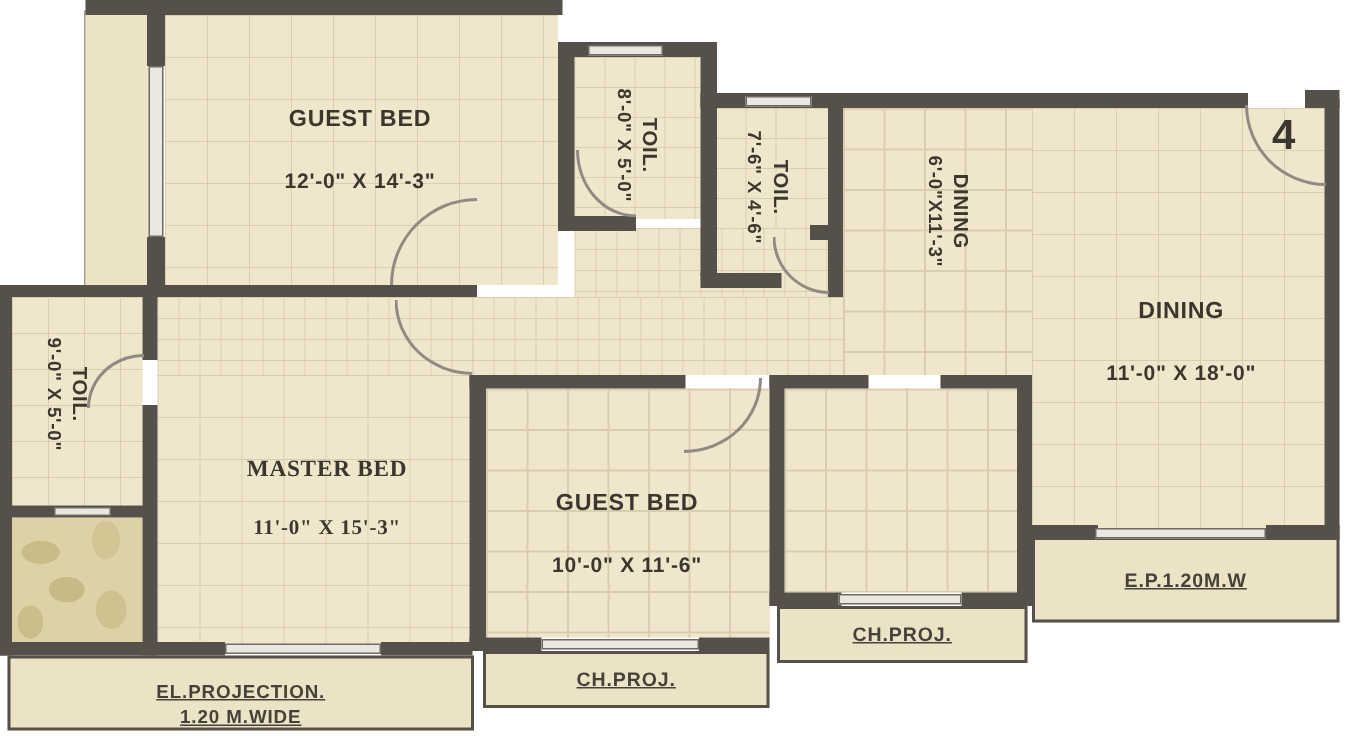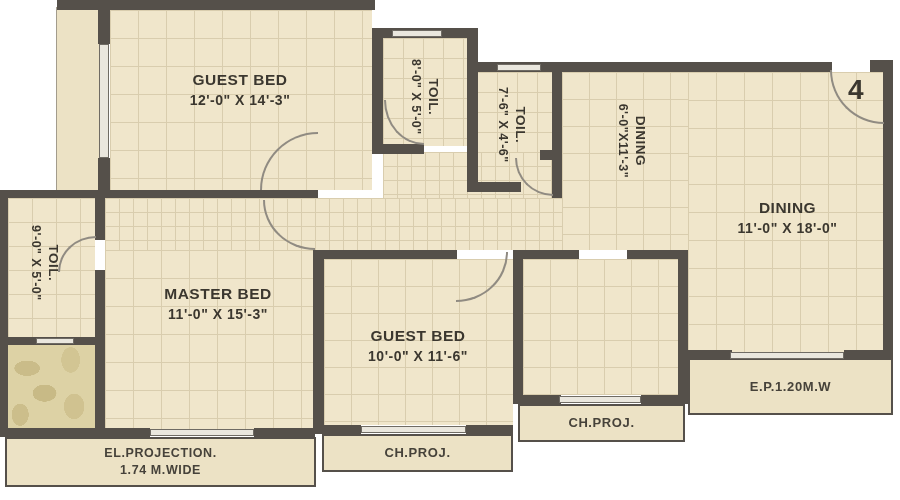--- a/index.html
+++ b/index.html
@@ -18,31 +18,31 @@
   
   .w{position:absolute;background:#55504a;}
   
   .win{position:absolute;background:#eae7de;border:1px solid #6f6b64;box-sizing:border-box;}
   
   .arc{position:absolute;border:2px solid #908b82;background:transparent;box-sizing:border-box;}
   .arc-tl{border-right:none;border-bottom:none;border-top-left-radius:100%;}
   .arc-bl{border-right:none;border-top:none;border-bottom-left-radius:100%;}
   .arc-br{border-left:none;border-top:none;border-bottom-right-radius:100%;}
   
-  .lbl{position:absolute;display:flex;flex-direction:column;align-items:center;justify-content:flex-start;
+  .lbl{position:absolute;display:flex;flex-direction:column;align-items:center;justify-content:space-between;
        color:#3b372f;font-weight:bold;text-align:center;line-height:1.35;letter-spacing:.5px;}
   .lbl .nm{font-size:15.5px;}
   .lbl .dm{font-size:14px;}
   .rot{position:absolute;display:flex;align-items:center;justify-content:center;}
   .rot .inner{transform:rotate(90deg);display:flex;flex-direction:column;align-items:center;
        color:#3b372f;font-weight:bold;line-height:1.3;letter-spacing:.5px;white-space:nowrap;}
   .rot .nm{font-size:13.5px;}
   .rot .dm{font-size:12.5px;}
   .boxlbl{position:absolute;display:flex;flex-direction:column;align-items:center;justify-content:center;
-       color:#46423a;font-weight:bold;font-size:13px;letter-spacing:.6px;line-height:1.35;}
+       color:#46423a;font-weight:bold;font-size:13px;letter-spacing:.6px;line-height:1.35;text-decoration:underline;}
   .unit{position:absolute;color:#3b372f;font-weight:bold;font-size:28px;}
   .proj{position:absolute;background:#ece2c5;border:2px solid #55504a;box-sizing:border-box;}
   .floral{position:absolute;background-color:#ddd2a5;
       background-image:
         radial-gradient(ellipse 30px 18px at 22% 28%, #cabc89 42%, transparent 43%),
         radial-gradient(ellipse 22px 30px at 72% 18%, #d2c593 42%, transparent 43%),
         radial-gradient(ellipse 28px 20px at 42% 58%, #c8ba86 42%, transparent 43%),
         radial-gradient(ellipse 24px 30px at 76% 74%, #d0c290 42%, transparent 43%),
         radial-gradient(ellipse 20px 26px at 14% 84%, #ccbe8b 42%, transparent 43%);}
   .edge{position:absolute;border:1px solid #a39c8c;box-sizing:border-box;}
@@ -155,40 +155,40 @@
     <span class="dm">11'-0" X 18'-0"</span>
   </div>
 
   <div class="rot" style="left:-10px;top:208px;width:110px;height:110px;">
     <div class="inner">
       <span class="nm">TOIL.</span>
       <span class="dm">9'-0" X 5'-0"</span>
     </div>
   </div>
 
-  <div class="lbl" style="left:108px;top:284px;width:220px;height:60px;">
+  <div class="lbl" style="left:108px;top:303px;width:220px;height:60px;font-family:Liberation Serif, serif;">
     <span class="nm">MASTER BED</span>
     <span class="dm">11'-0" X 15'-3"</span>
   </div>
 
   <div class="lbl" style="left:308px;top:326px;width:220px;height:60px;">
     <span class="nm">GUEST BED</span>
     <span class="dm">10'-0" X 11'-6"</span>
   </div>
 
 
   <div class="boxlbl" style="left:688px;top:358px;width:205px;height:57px;">
     <span>E.P.1.20M.W</span>
   </div>
   <div class="boxlbl" style="left:518px;top:404px;width:167px;height:38px;">
     <span>CH.PROJ.</span>
   </div>
   <div class="boxlbl" style="left:322px;top:434px;width:191px;height:38px;">
     <span>CH.PROJ.</span>
   </div>
-  <div class="boxlbl" style="left:5px;top:437px;width:311px;height:50px;font-size:12.5px;">
+  <div class="boxlbl" style="left:5px;top:437px;width:311px;height:50px;font-size:12.5px;justify-content:flex-end;">
     <span>EL.PROJECTION.</span>
-    <span>1.74 M.WIDE</span>
+    <span>1.20 M.WIDE</span>
   </div>
 
   <div class="unit" style="left:848px;top:74px;">4</div>
 
 </div>
 
 </body></html>

